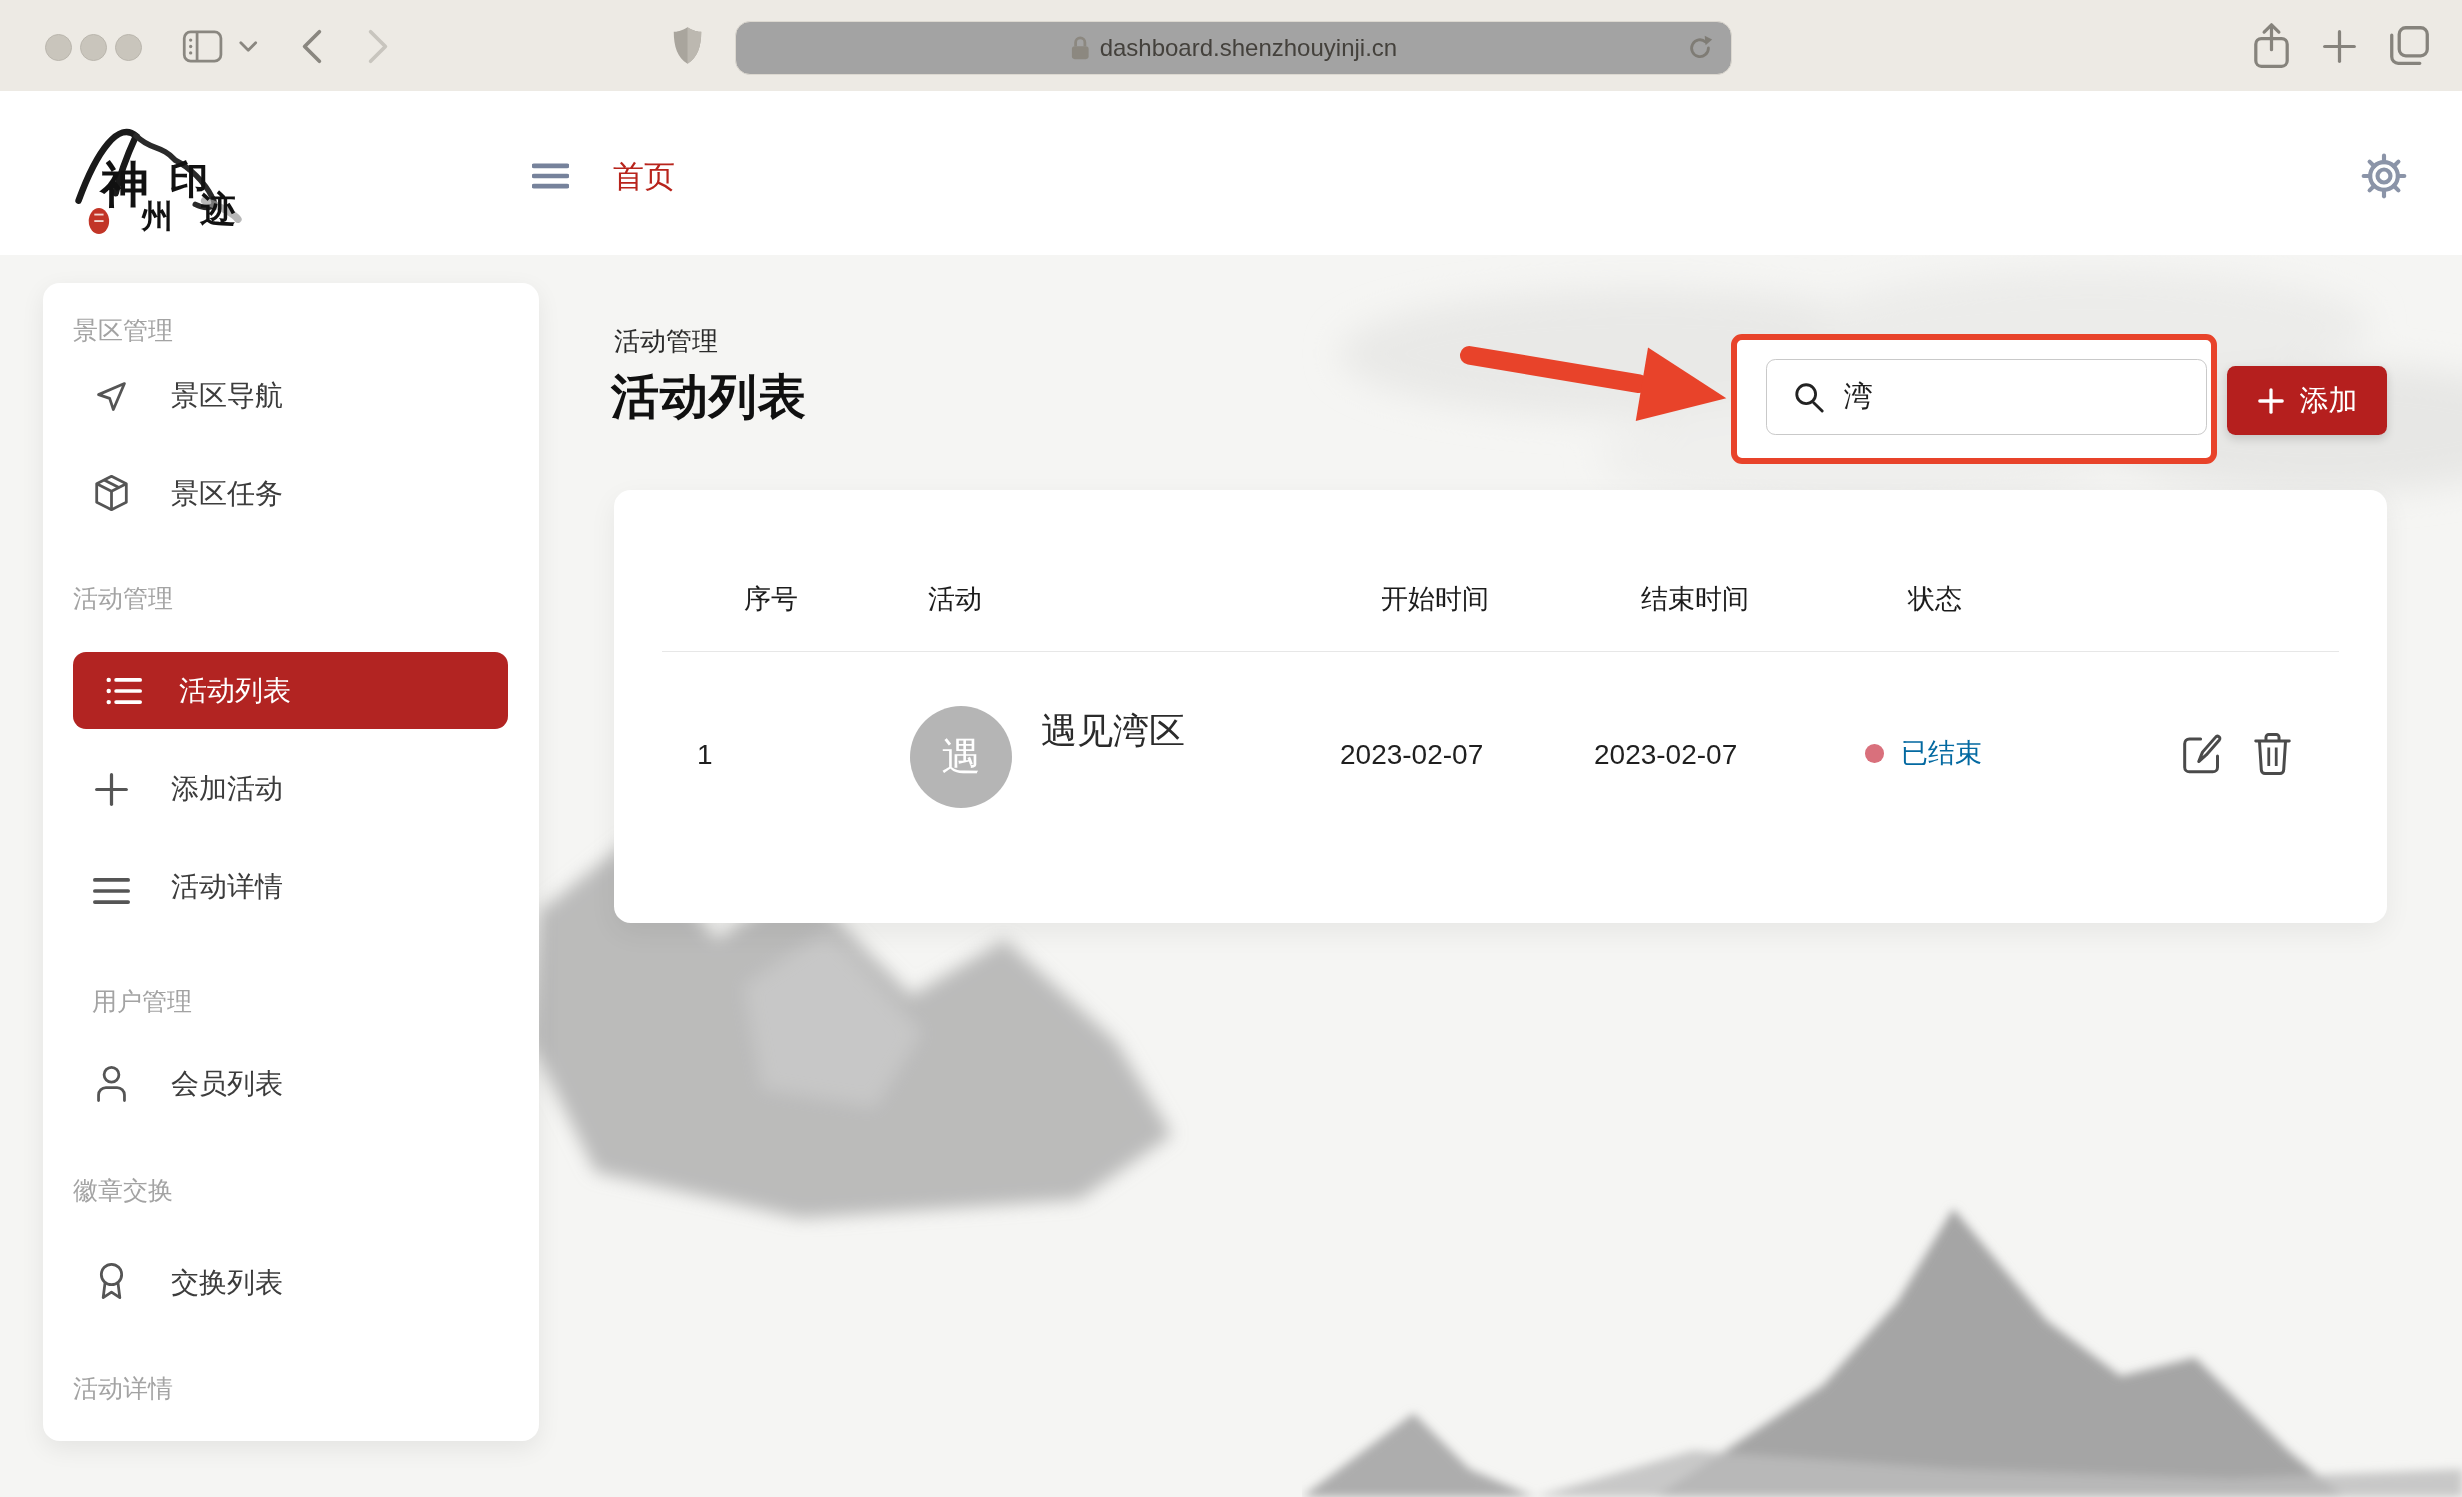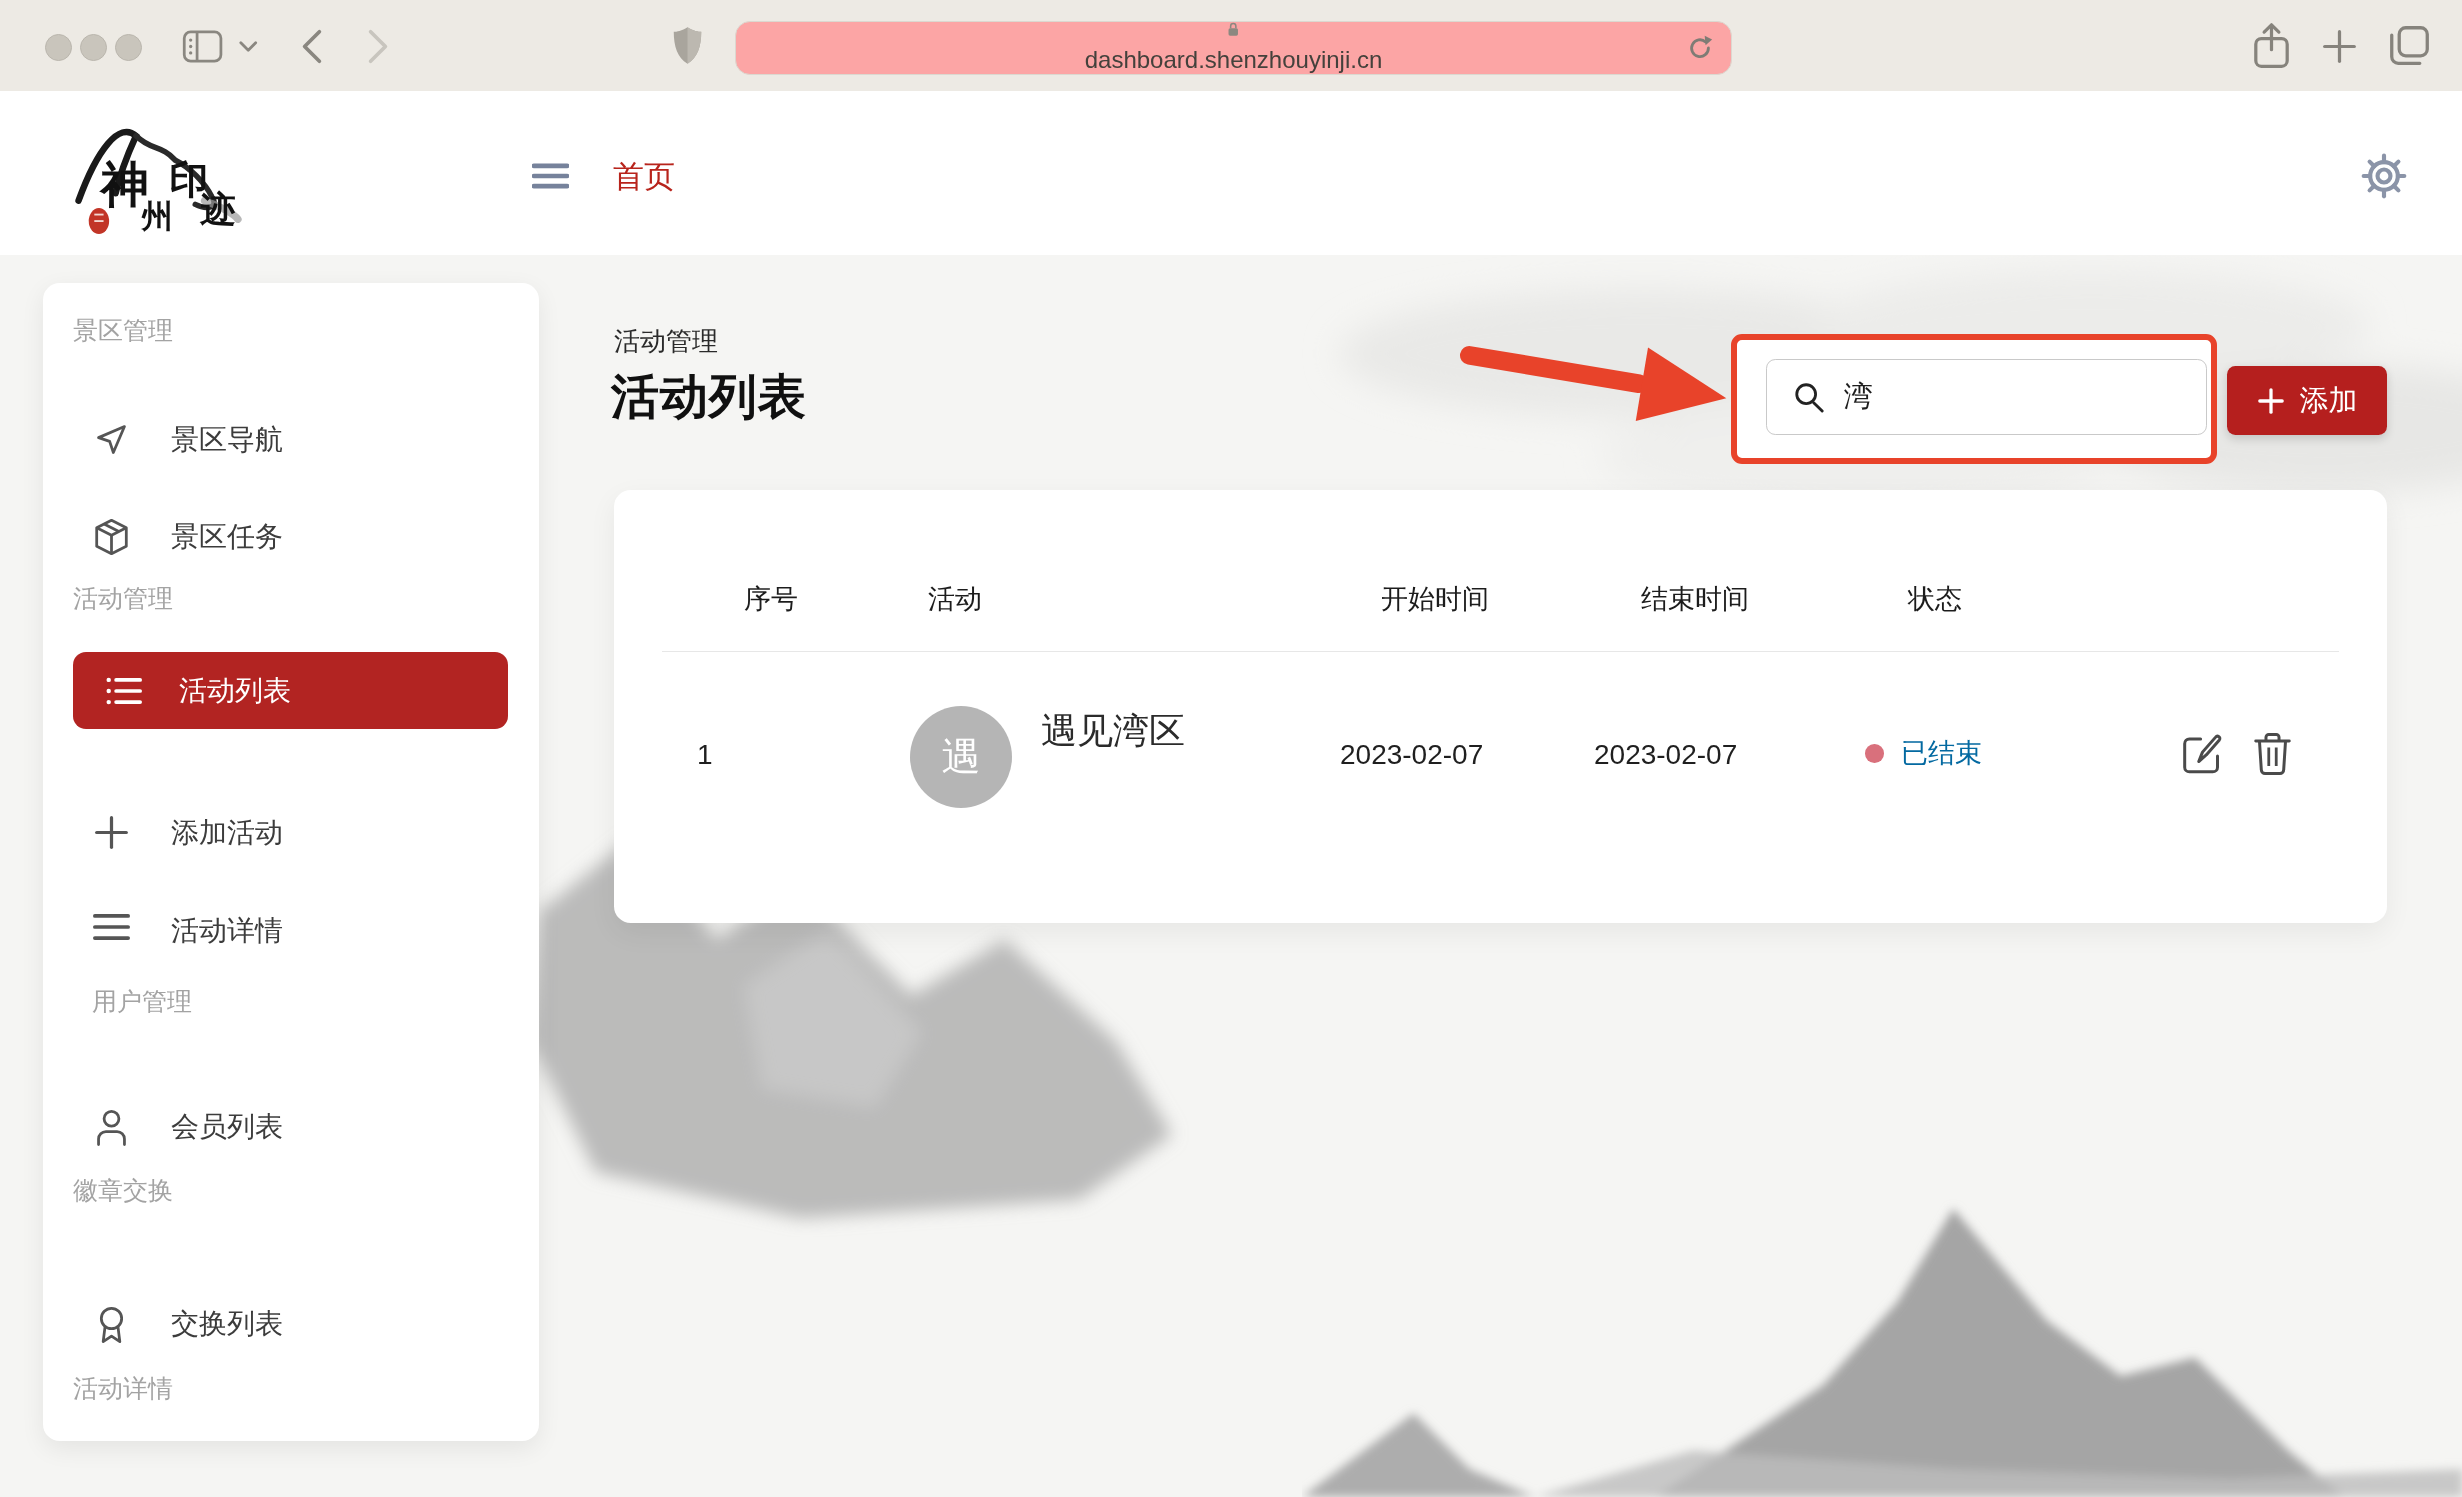--- a/index.html
+++ b/index.html
@@ -8,38 +8,38 @@
     font-family:"Liberation Sans","DejaVu Sans",sans-serif;
     background:#f5f5f3;
   }
   .abs{position:absolute;}
 
   
   .chrome{left:0;top:0;width:2462px;height:91px;background:#edeae4;border-bottom:0.9px solid #d9d6cf;}
   .tl{width:25px;height:25px;border-radius:50%;background:#c9c5bc;border:0.9px solid #bab6ad;top:34px;}
   .chrome-ic{color:#8a8780;}
   .urlbar{
-    left:735px;top:20.5px;width:995px;height:52px;background:#fca5a5;
+    left:735px;top:20.5px;width:995px;height:52px;background:#a3a3a3;
     border:0.9px solid #dcd8d0;border-radius:15px;
     display:flex;align-items:center;justify-content:center;gap:9.3px;
-    color:#44413c;font-size:24px;flex-direction:column;
+    color:#44413c;font-size:24px;
   }
   .reload{position:absolute;right:16.7px;top:12px;}
 
   
   .appbar{left:0;top:91px;width:2462px;height:164px;background:#ffffff;}
   .navhome{font-size:31px;color:#b8241c;font-weight:500;}
 
   
   .sidecard{
     left:43px;top:283px;width:496px;height:1158px;background:#ffffff;
     border-radius:16.7px;box-shadow:0 7.4px 24px rgba(0,0,0,.07);
   }
   .sec{position:absolute;left:73px;transform:translateY(-50%);font-size:25px;color:#a3a3a3;}
-  .item{position:absolute;left:93px;transform:translateY(-50%);display:flex;align-items:flex-start;gap:41px;color:#3c3c3c;font-size:28px;cursor:pointer;margin-top:44px;}
+  .item{position:absolute;left:93px;transform:translateY(-50%);display:flex;align-items:flex-end;gap:41px;color:#3c3c3c;font-size:28px;cursor:pointer;}
   .item svg{flex:0 0 auto;}
   .active-item{
     position:absolute;left:73px;top:652px;width:435px;height:77px;background:#b22422;border-radius:13px;
     display:flex;align-items:center;gap:37px;padding-left:32px;box-sizing:border-box;
     color:#ffffff;font-size:28px;cursor:pointer;
   }
 
   
   .eyebrow{left:614px;top:324px;font-size:26px;color:#2a2a2a;}
   .pagetitle{left:611px;top:365px;font-size:48px;font-weight:bold;color:#101010;letter-spacing:0.9px;}

